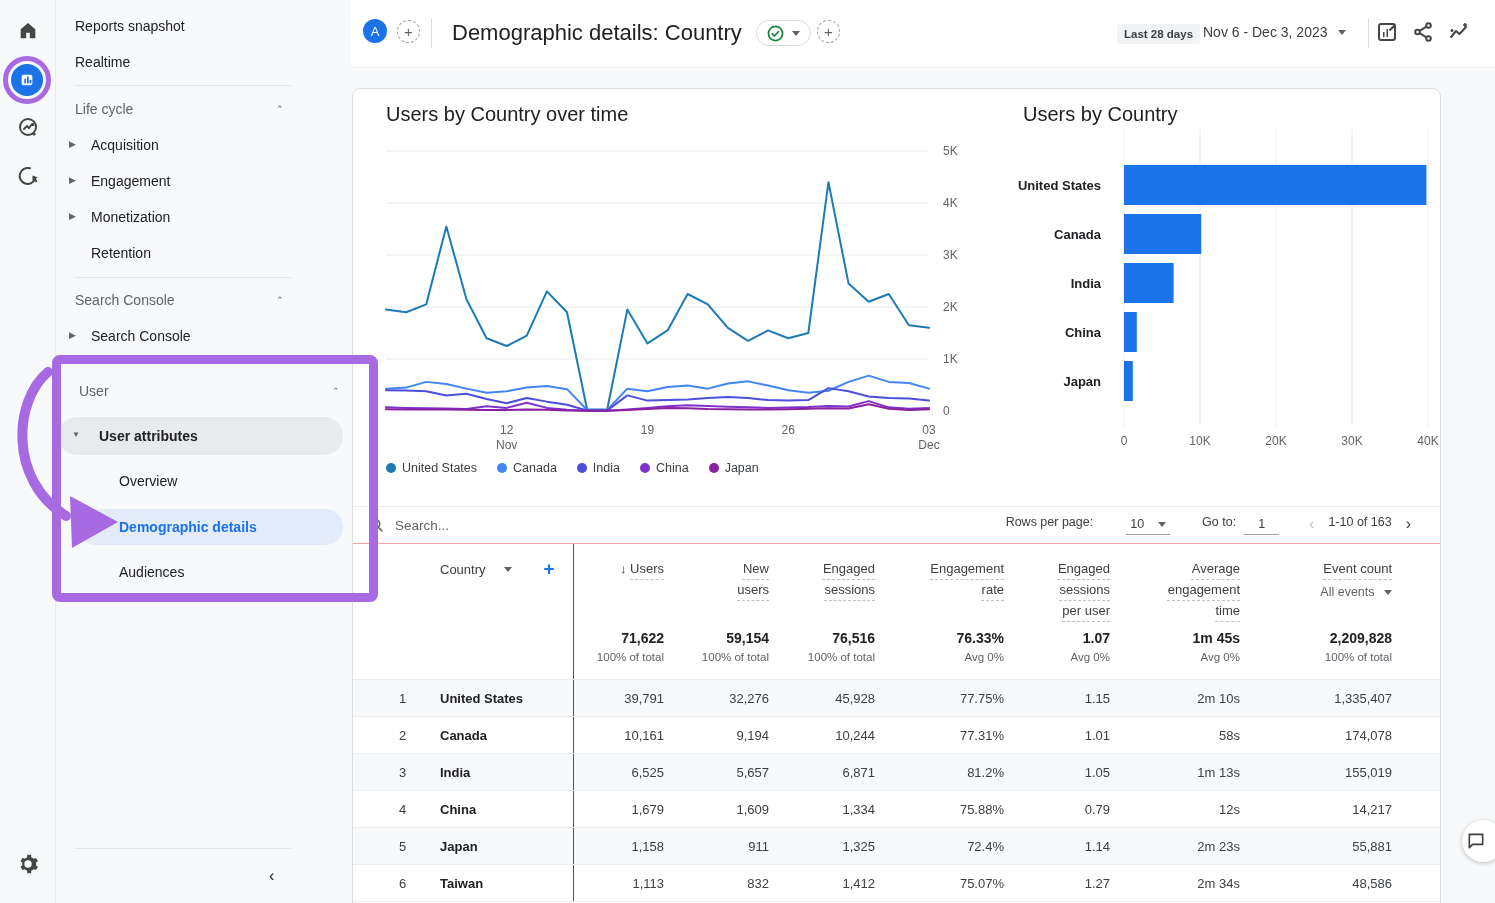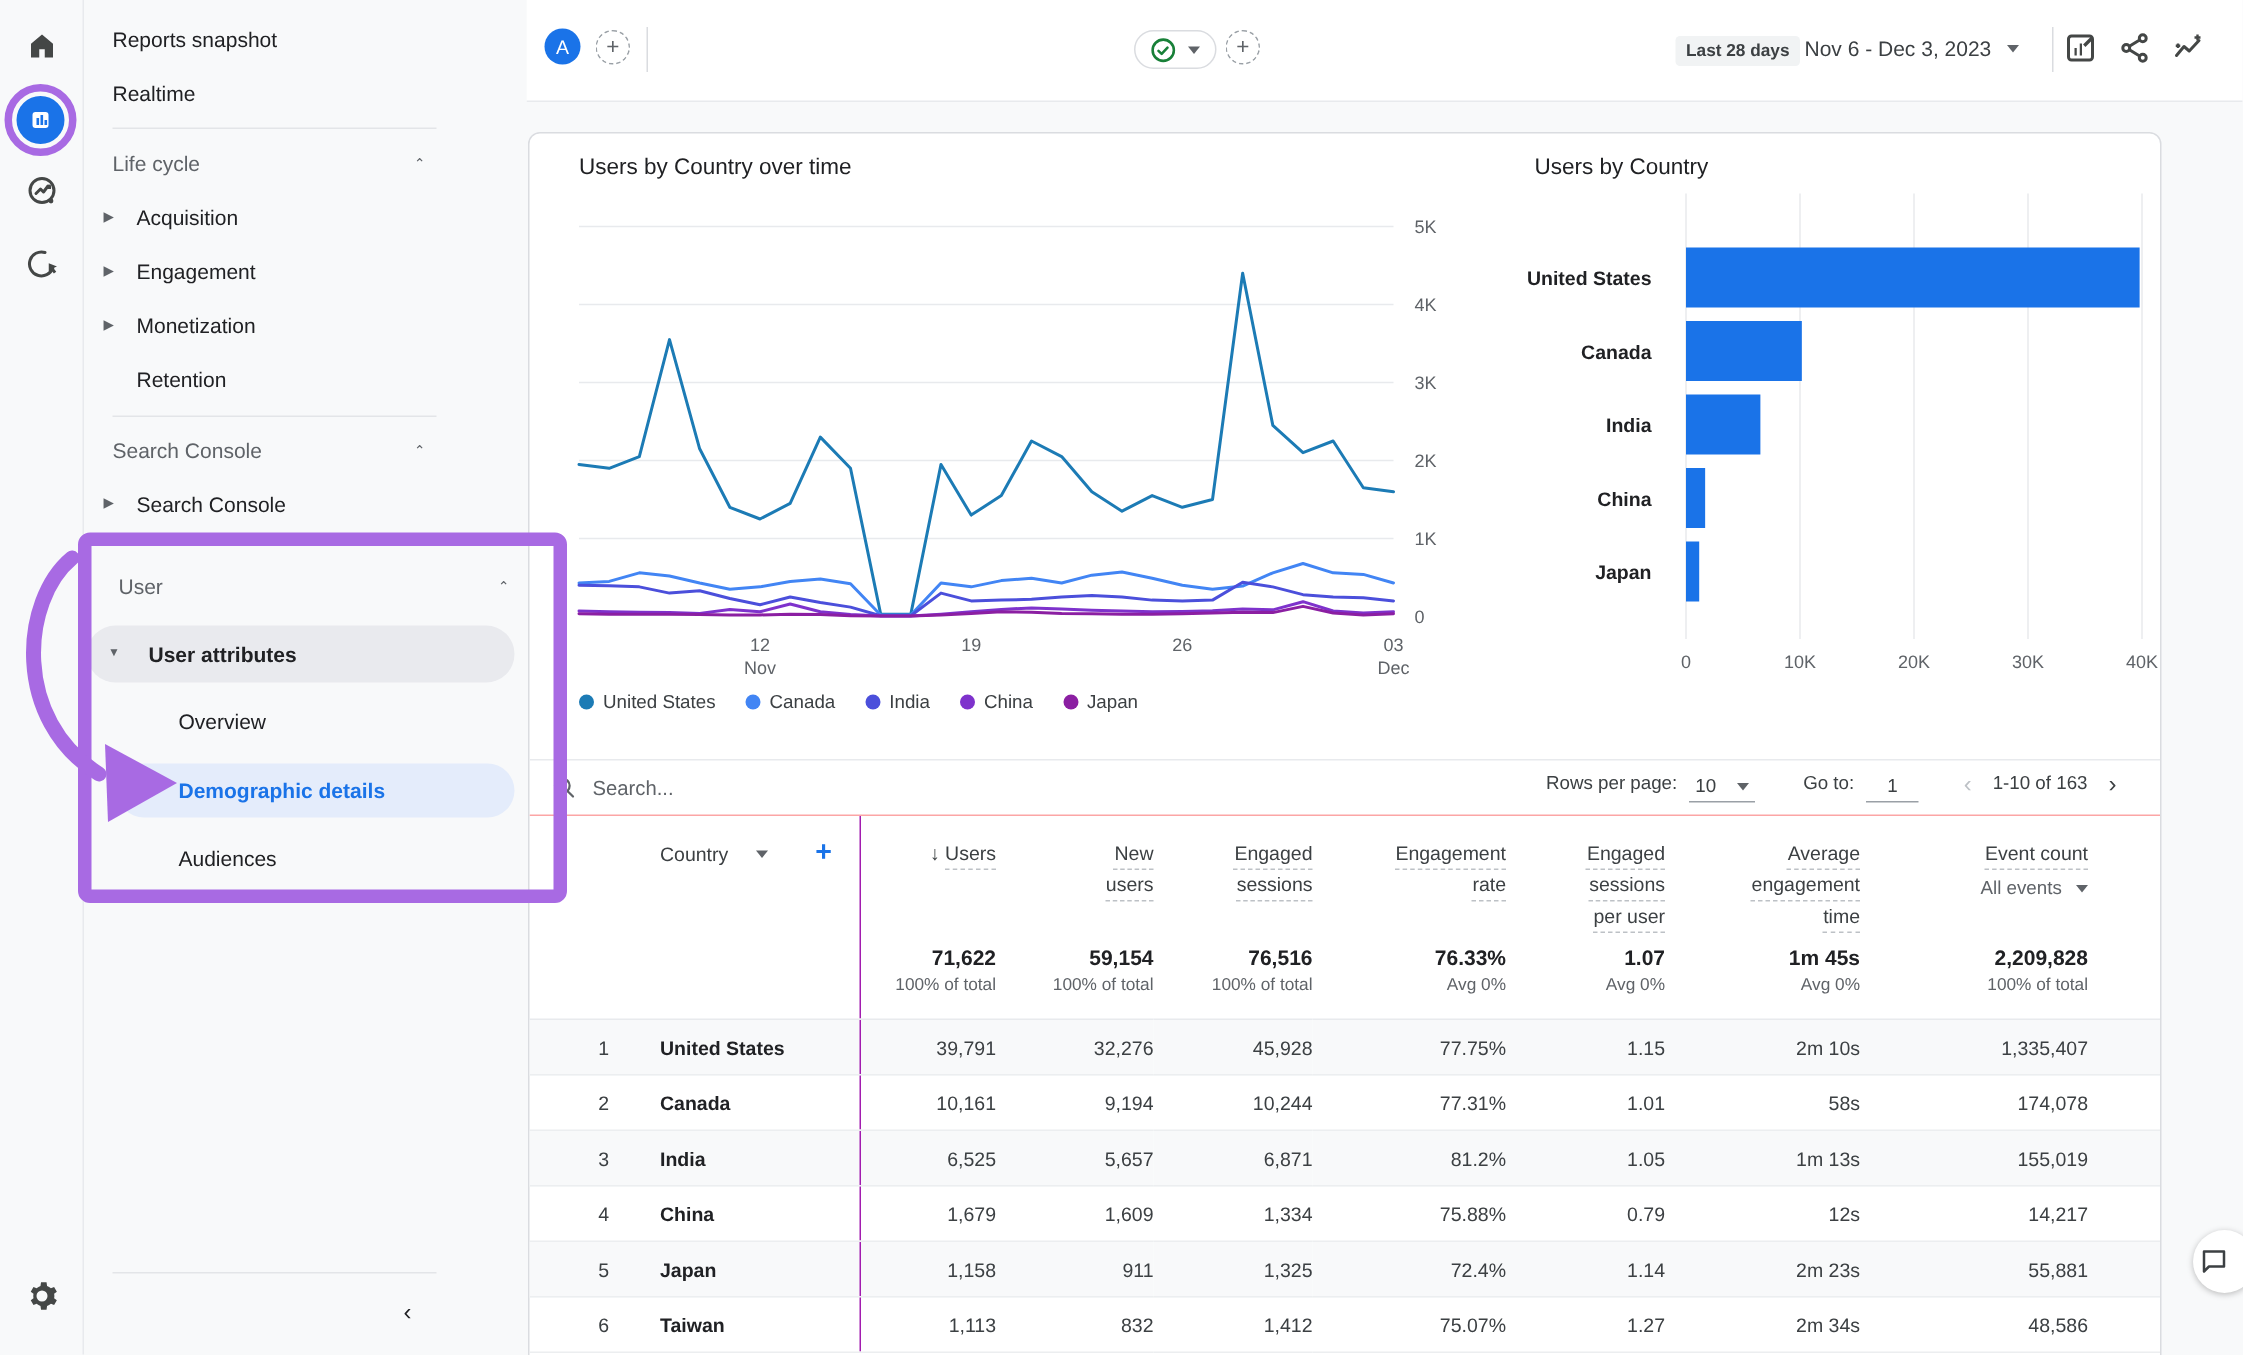--- a/index.html
+++ b/index.html
@@ -34,32 +34,32 @@
   .vdiv { position:absolute; top:18px; width:1px; height:30px; background:#dadce0; }
   .page-title { position:absolute; left:101px; top:20px; font-size:22px; color:#202124; white-space:nowrap; }
   .check-pill { position:absolute; left:405px; top:20px; height:26px; padding:0 10px; border:1px solid #dadce0; border-radius:13px; display:flex; align-items:center; gap:8px; background:#fff; }
   .tri-down { width:0; height:0; border-left:4px solid transparent; border-right:4px solid transparent; border-top:5px solid #5f6368; }
   .date-badge { position:absolute; left:766px; top:24px; background:#f1f3f4; color:#3c4043; font-size:11.5px; font-weight:bold; padding:4px 7px; border-radius:3px; }
   .date-range { position:absolute; left:852px; top:24px; font-size:14px; color:#3c4043; display:flex; align-items:center; gap:10px; }
   .tool-icon { position:absolute; top:20px; width:24px; height:24px; color:#444746; }
 
   
   .card { position:absolute; left:1px; top:88px; width:1089px; height:900px; background:#fff; border:1px solid #dadce0; border-radius:8px; overflow:hidden; }
-  .chart-title { position:absolute; font-size:15px; color:#202124; }
+  .chart-title { position:absolute; font-size:20px; color:#202124; }
   #legend { position:absolute; left:33px; top:372px; display:flex; gap:20px; align-items:center; }
   .lg-item { display:flex; align-items:center; gap:6px; font-size:12.5px; color:#3c4043; }
   .lg-dot { width:10px; height:10px; border-radius:50%; }
 
   
   .tablewrap { position:absolute; left:0; top:417px; width:1088px; border-top:1px solid #e8eaed; }
   .searchbar { height:37px; border-bottom:1px solid #fca5a5; display:flex; align-items:center; padding:0 24px 0 10px; }
   .searchbar input { border:none; outline:none; font-size:13.5px; color:#202124; width:300px; font-family:"Liberation Sans",sans-serif; }
   .searchbar input::placeholder { color:#5f6368; }
   .pagination { margin-left:auto; display:flex; align-items:flex-start; gap:8px; font-size:12.5px; color:#3c4043; }
-  .pg-select { border-bottom:1px solid #9aa0a6; padding:2px 4px 3px 4px; display:flex; align-items:center; gap:14px; }
+  .pg-select { border-bottom:1px solid #9aa0a6; padding:2px 4px 3px 4px; display:flex; align-items:center; gap:14px;margin-left:25px; }
   .pg-goto { border-bottom:1px solid #9aa0a6; padding:2px 14px 3px 14px; }
   .pg-chev { font-size:16px; padding:0 6px; }
   .pg-chev.dis { color:#bdc1c6; }
 
   table { border-collapse:collapse; table-layout:fixed; width:1088px; font-size:13px; color:#3c4043; }
   td { vertical-align:middle; }
   thead td { vertical-align:top; padding-top:14px; height:86px; }
   .col-metric { text-align:right; }
   .hdr-label { display:inline-block; text-align:right; line-height:21px; color:#3c4043;
      text-decoration:underline dashed #bdc1c6 1px; text-underline-offset:6px; }
@@ -163,20 +163,21 @@
 <svg class="hl-arrow" width="200" height="270" viewBox="0 0 200 270">
   <path d="M 48 22 C 14 50 8 130 66 166" stroke="#a86ae3" stroke-width="10" fill="none" stroke-linecap="round"></path>
   <polygon points="70,146 72,198 118,172" fill="#a86ae3"></polygon>
 </svg>
 
 <div class="main">
   <div class="topbar">
     <div class="avatar">A</div>
     <div class="dash-plus" style="left:46px; top:20px">+</div>
     <div class="vdiv" style="left:80px"></div>
+    <h1 class="page-title" style="font-weight:normal">Demographic details: Country</h1>
     <div class="check-pill">
       <svg width="17" height="17" viewBox="0 0 24 24">
           <circle cx="12" cy="12" r="10" fill="none" stroke="#188038" stroke-width="2.4"></circle>
           <path d="M7.5 12.5 l3 3 5.5-6" fill="none" stroke="#188038" stroke-width="2.4" stroke-linecap="round" stroke-linejoin="round"></path>
         </svg>
       <span class="tri-down"></span>
     </div>
     <div class="dash-plus" style="left:466px; top:20px">+</div>
 
     <div class="date-badge">Last 28 days</div>

